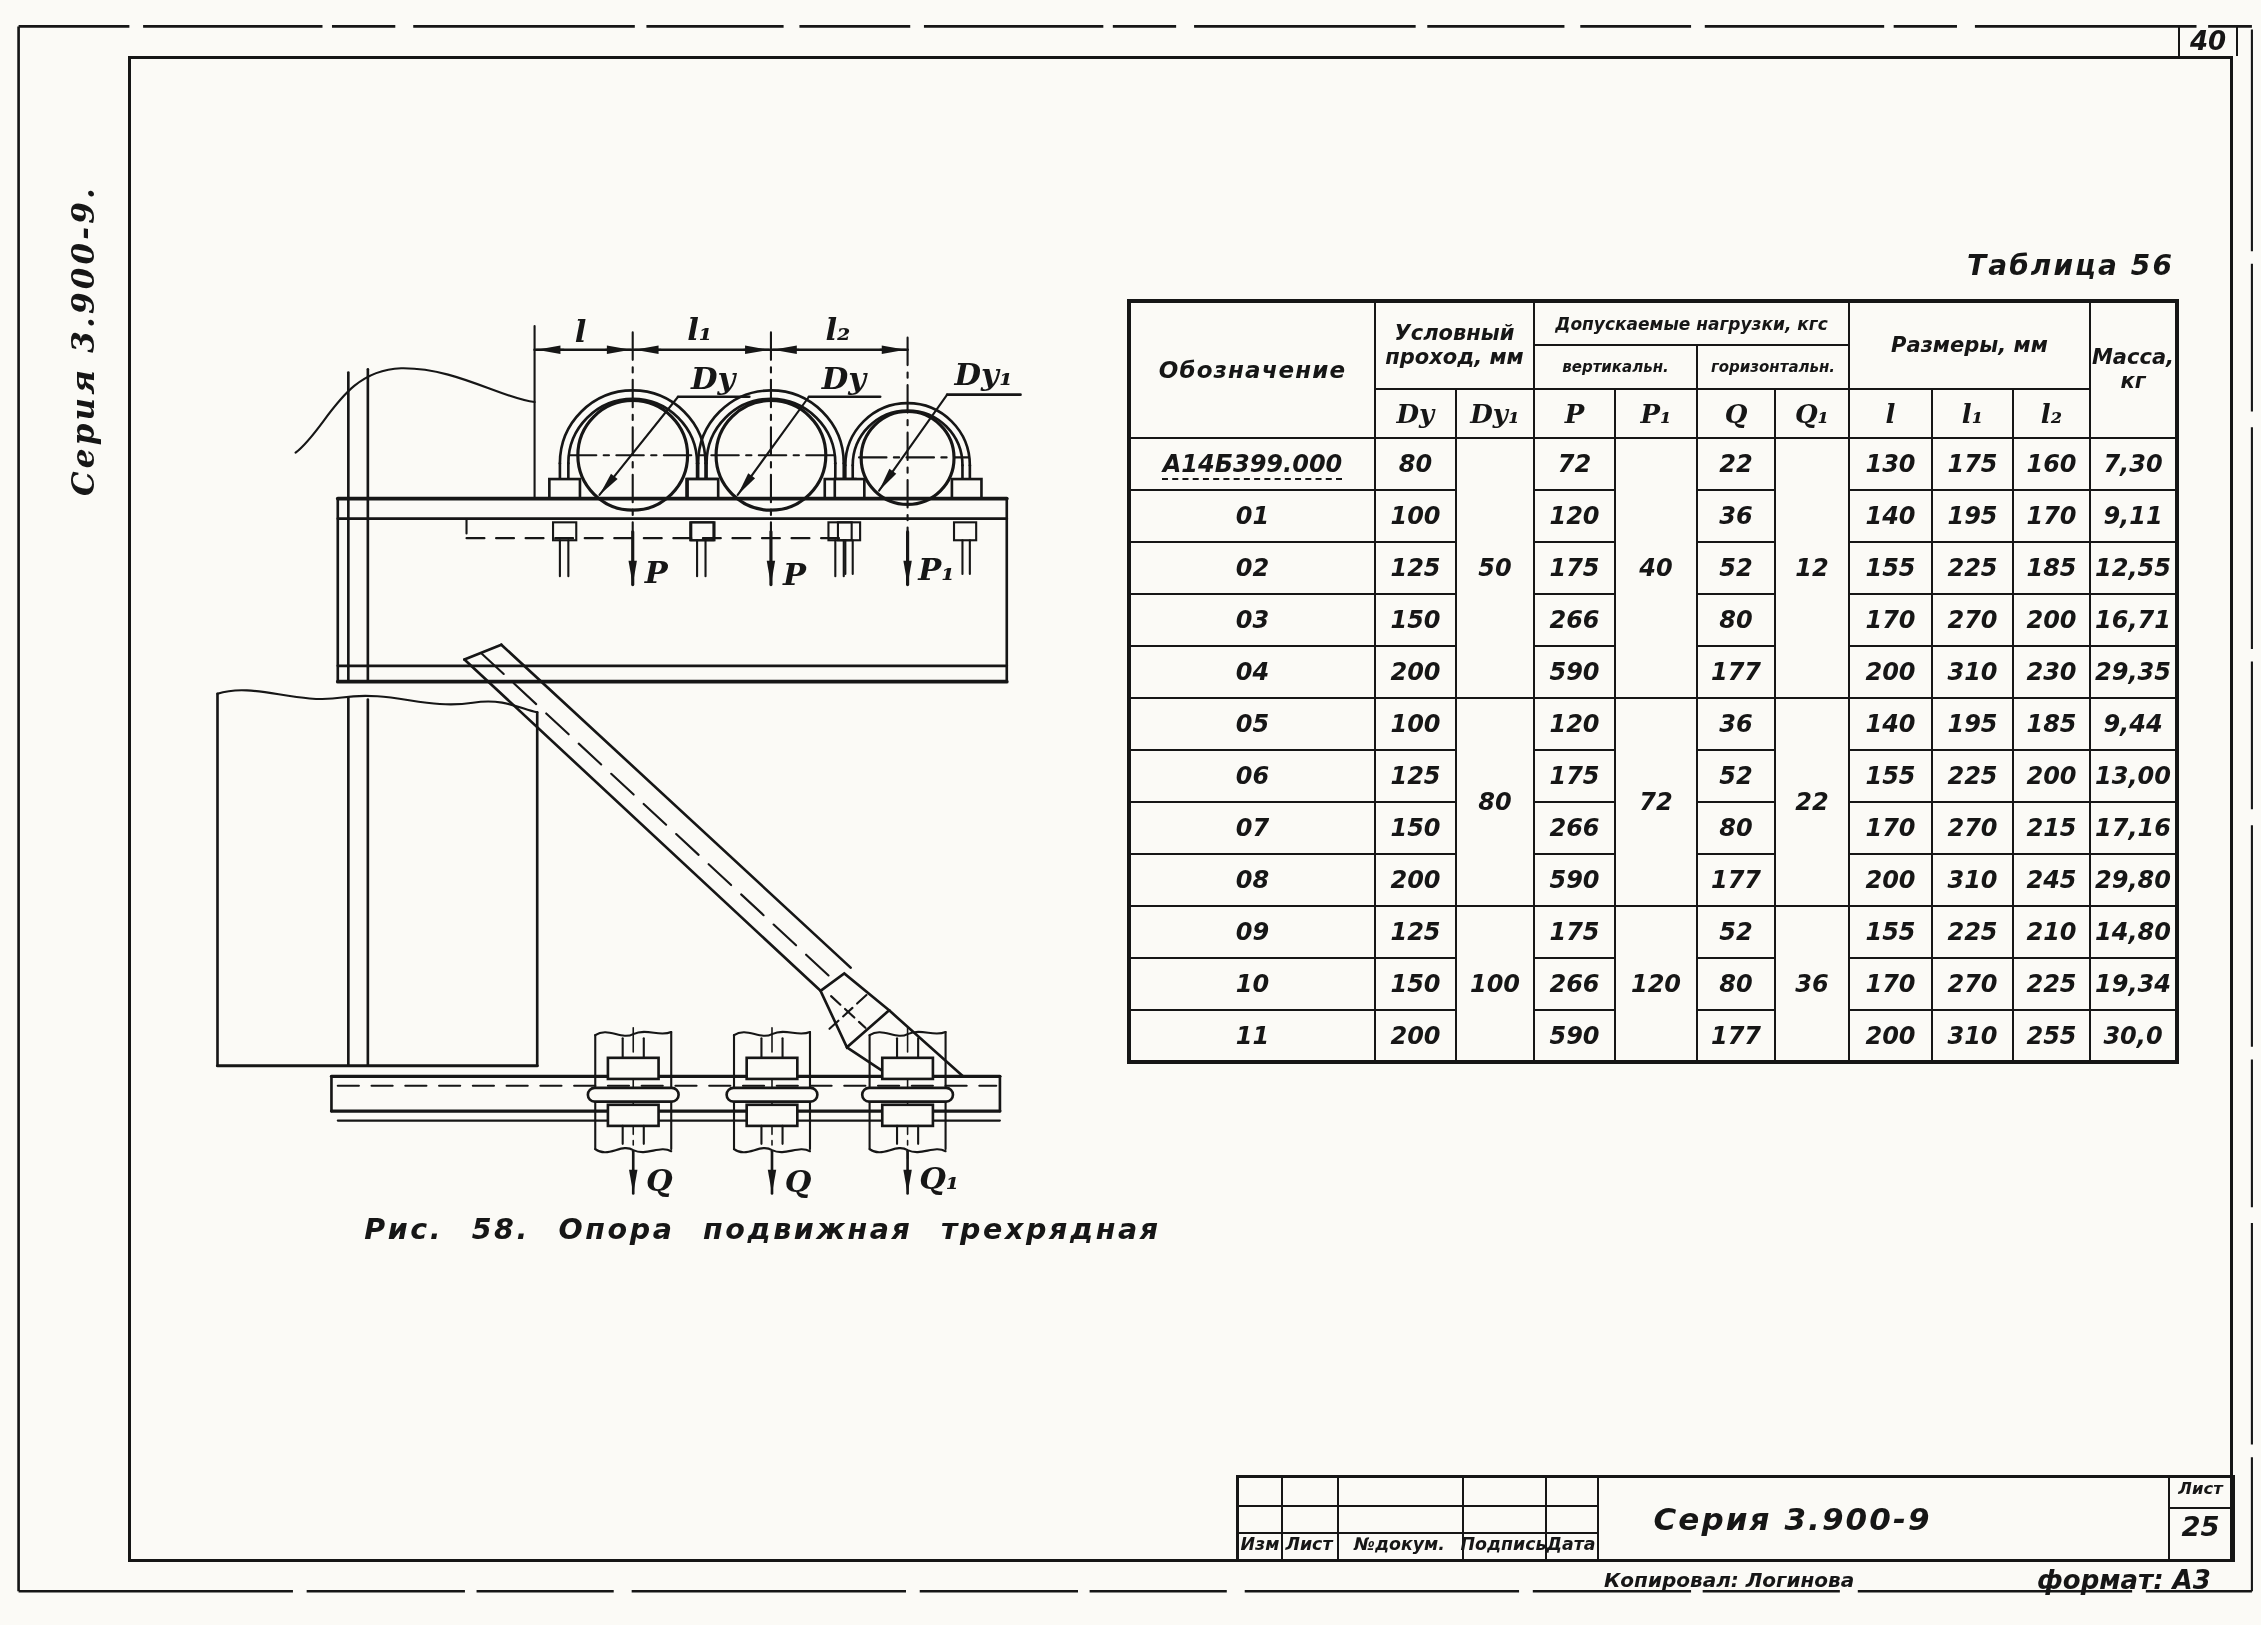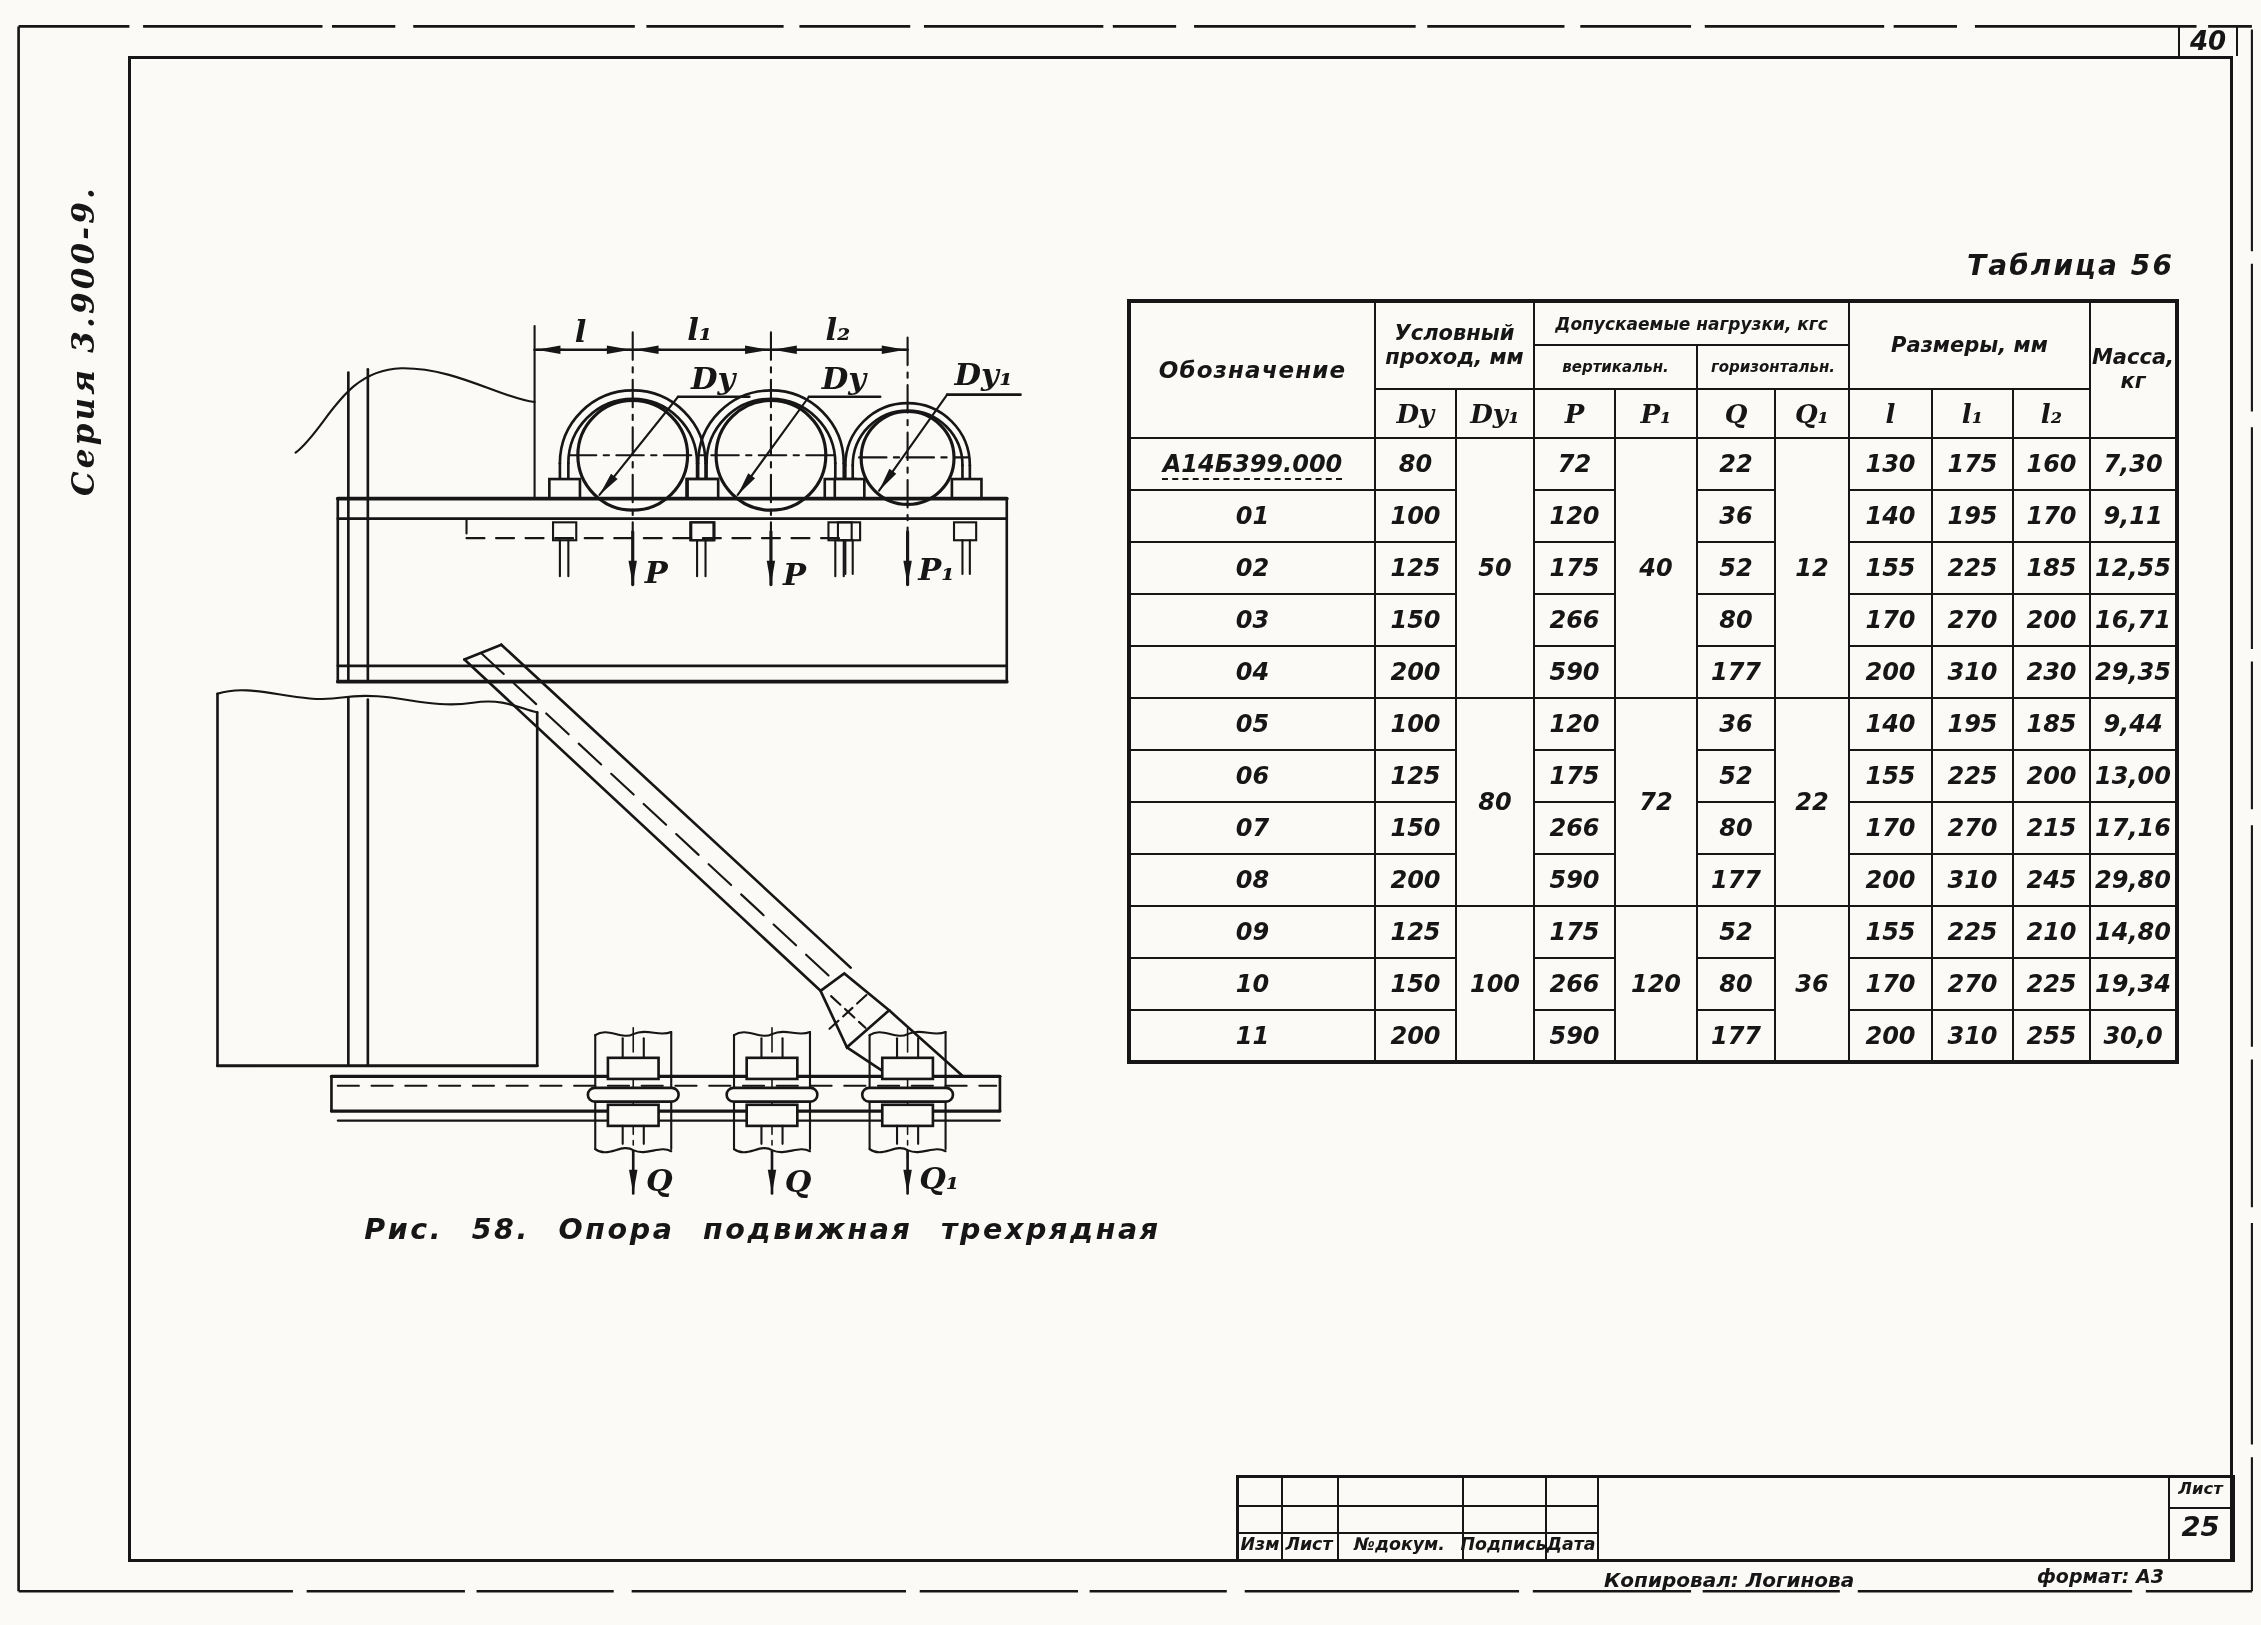--- a/index.html
+++ b/index.html
@@ -455,21 +455,22 @@
     <div class="vl" style="left:358px"></div>
     <div class="vl" style="left:929px"></div>
     <div class="hl" style="top:27px;width:360px"></div>
     <div class="hl" style="top:54px;width:360px"></div>
     <div class="hl" style="top:29px;left:929px;width:65px"></div>
     <div class="tb-lab" style="left:0;width:42px">Изм</div>
     <div class="tb-lab" style="left:42px;width:56px">Лист</div>
     <div class="tb-lab" style="left:98px;width:125px">№докум.</div>
     <div class="tb-lab" style="left:223px;width:83px">Подпись</div>
     <div class="tb-lab" style="left:306px;width:52px">Дата</div>
+    <div class="tb-main" style="left:369px;width:369px">Серия 3.900-9</div>
     <div class="tb-sheet-lab">Лист</div>
     <div class="tb-sheet-num">25</div>
   </div>
 
   <div class="below-note" style="left:1604px;top:1568px;font-size:20px;">Копировал: Логинова</div>
-  <div class="below-note" style="left:2037px;top:1565px;font-size:19px;">формат: А3</div>
+  <div class="below-note" style="left:2037px;top:1565px;font-size:26px;">формат: А3</div>
 
 </div>
 
 
 </body></html>

